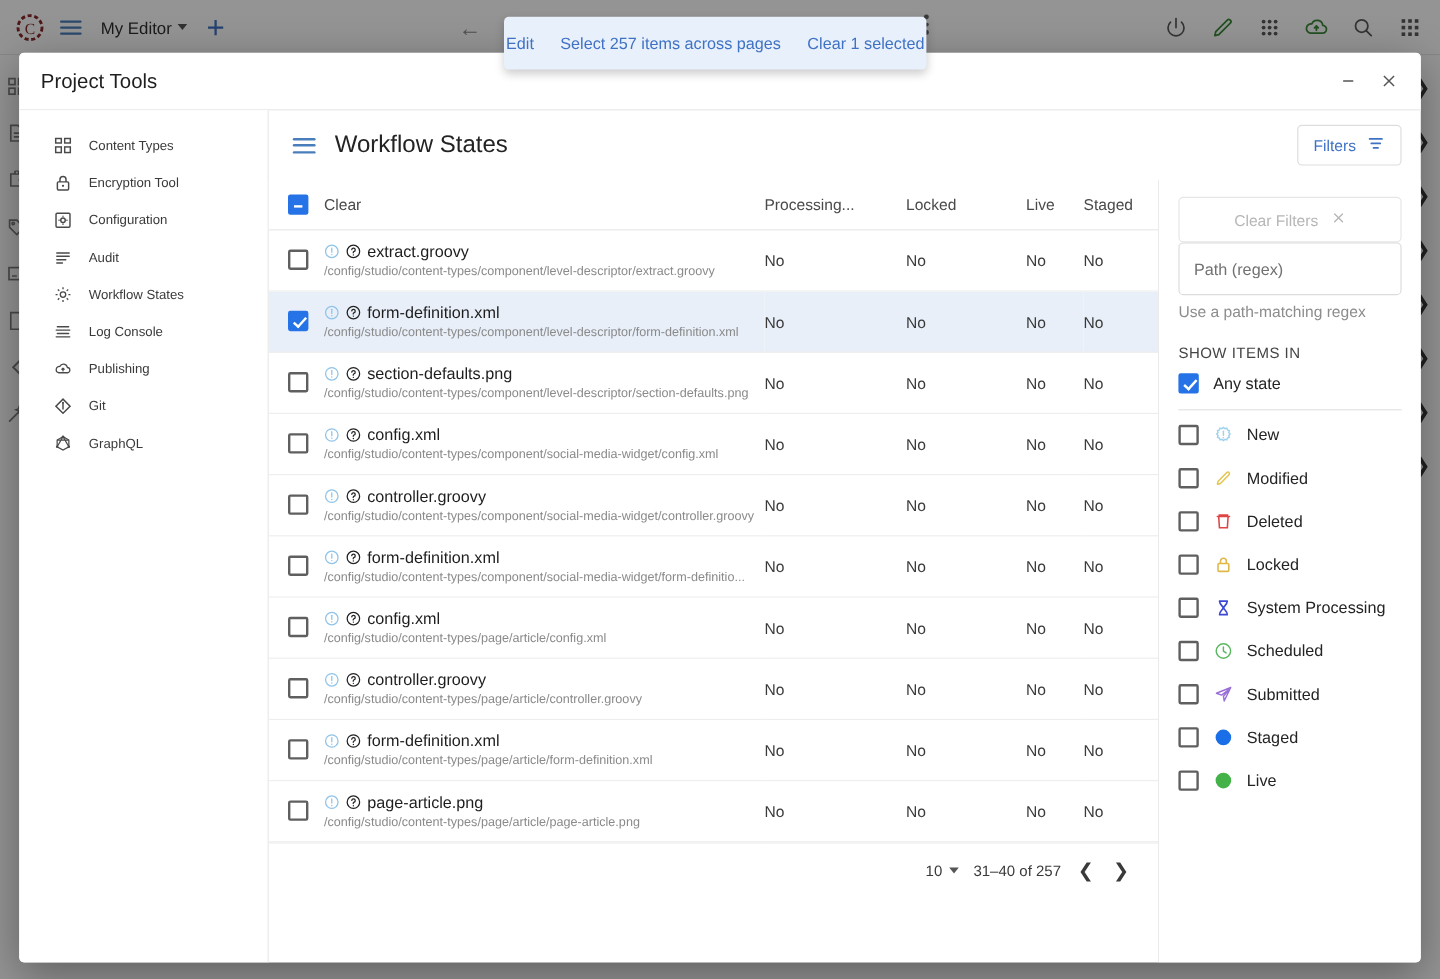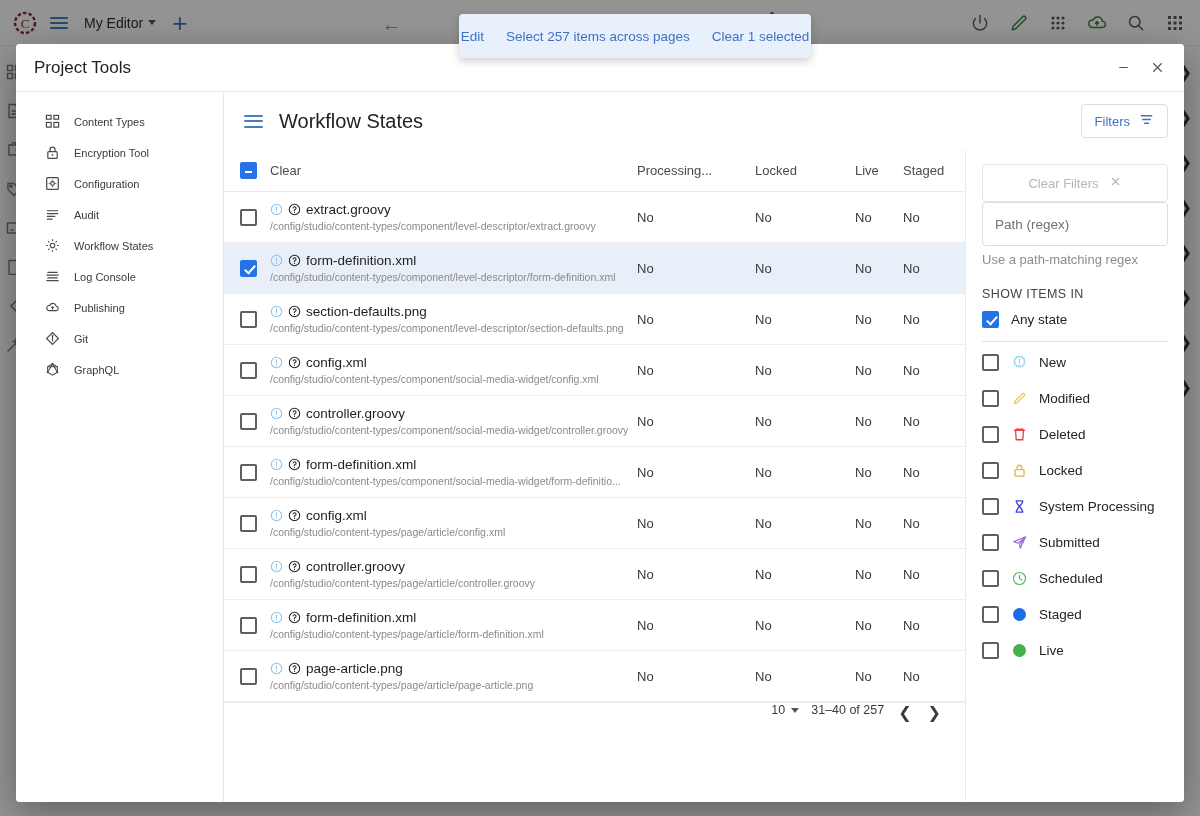--- a/index.html
+++ b/index.html
@@ -81,21 +81,20 @@
 
   
   #bulk-toast {
     position: absolute; left: 420px; top: 14px;
     width: 352px; height: 44px;
     background: #e8f0fb; border-radius: 4px;
     box-shadow: 0 3px 8px rgba(0,0,0,.20);
     display: flex; align-items: center; justify-content: center;
     gap: 22px; font-size: 13.5px; color: #3f72c4;
     z-index: 40;
-    margin-left: 39px;
   }
   #bulk-toast .act { cursor: pointer; white-space: nowrap; }
 
   
   #dialog {
     position: absolute; left: 16px; top: 44px;
     width: 1168px; height: 758px;
     background: #fff; border-radius: 4px;
     box-shadow: 0 10px 36px rgba(0,0,0,.35);
     z-index: 30; display: flex; flex-direction: column;
@@ -181,21 +180,21 @@
     content:""; position:absolute; left:3px; top:6.5px;
     width: 7px; height: 2px; background: #fff;
   }
 
   .item-name { font-size: 13.5px; color: #1e1e1e; display:flex; align-items:center; gap:5px; }
   .item-name .nm { cursor: pointer; }
   .item-path { font-size: 10.5px; color: #8a8a8a; margin-top: 3px; }
   .ic-info, .ic-help { width: 13px; height: 13px; flex:0 0 13px; display:inline-flex; }
 
   #pager {
-    height: 46px; display: flex; align-items: flex-start; justify-content: flex-end;
+    height: 46px; display: flex; align-items: center; justify-content: flex-end;
     gap: 12px; padding-right: 22px; font-size: 12.5px; color: #3a3a3a;
     border-top: 1px solid #eeeeee;
   }
   #pager .pp { display:flex; align-items:center; gap:6px; cursor:pointer;}
   #pager .nav { cursor:pointer; font-size: 16px; color:#3a3a3a; padding: 0 2px;}
 
   
   #filter-panel {
     width: 218px; flex: 0 0 218px; padding: 14px 16px 0 16px; background:#fff;
     overflow: hidden;
@@ -881,35 +880,35 @@
                     <path d="M4 2h8M4 14h8"></path>
                     <path d="M4.6 2c0 3 2.6 4.3 3.4 6 .8-1.7 3.4-3 3.4-6"></path>
                     <path d="M4.6 14c0-3 2.6-4.3 3.4-6 .8 1.7 3.4 3 3.4 6"></path>
                   </svg>
                 </span>
                 <span>System Processing</span>
               </div>
               <div class="state-row">
                 <span class="chk"></span>
                 <span class="sic">
-                  <svg width="15" height="15" viewBox="0 0 16 16" fill="none" stroke="#9a6fd8" stroke-width="1.3" stroke-linejoin="round">
-                    <path d="M14.5 2L1.8 7.2l4.6 1.6 7-5.3-5.3 6.4.6 4.1z"></path>
-                  </svg>
-                </span>
-                <span>Submitted</span>
-              </div>
-              <div class="state-row">
-                <span class="chk"></span>
-                <span class="sic">
                   <svg width="15" height="15" viewBox="0 0 16 16" fill="none" stroke="#5cb860" stroke-width="1.3" stroke-linecap="round">
                     <circle cx="8" cy="8" r="6.4"></circle>
                     <path d="M8 4.4V8l2.4 1.7"></path>
                   </svg>
                 </span>
                 <span>Scheduled</span>
+              </div>
+              <div class="state-row">
+                <span class="chk"></span>
+                <span class="sic">
+                  <svg width="15" height="15" viewBox="0 0 16 16" fill="none" stroke="#9a6fd8" stroke-width="1.3" stroke-linejoin="round">
+                    <path d="M14.5 2L1.8 7.2l4.6 1.6 7-5.3-5.3 6.4.6 4.1z"></path>
+                  </svg>
+                </span>
+                <span>Submitted</span>
               </div>
               <div class="state-row">
                 <span class="chk"></span>
                 <span class="sic">
                   <span class="dot" style="background:#1a6ee8"></span>
                 </span>
                 <span>Staged</span>
               </div>
               <div class="state-row">
                 <span class="chk"></span>

